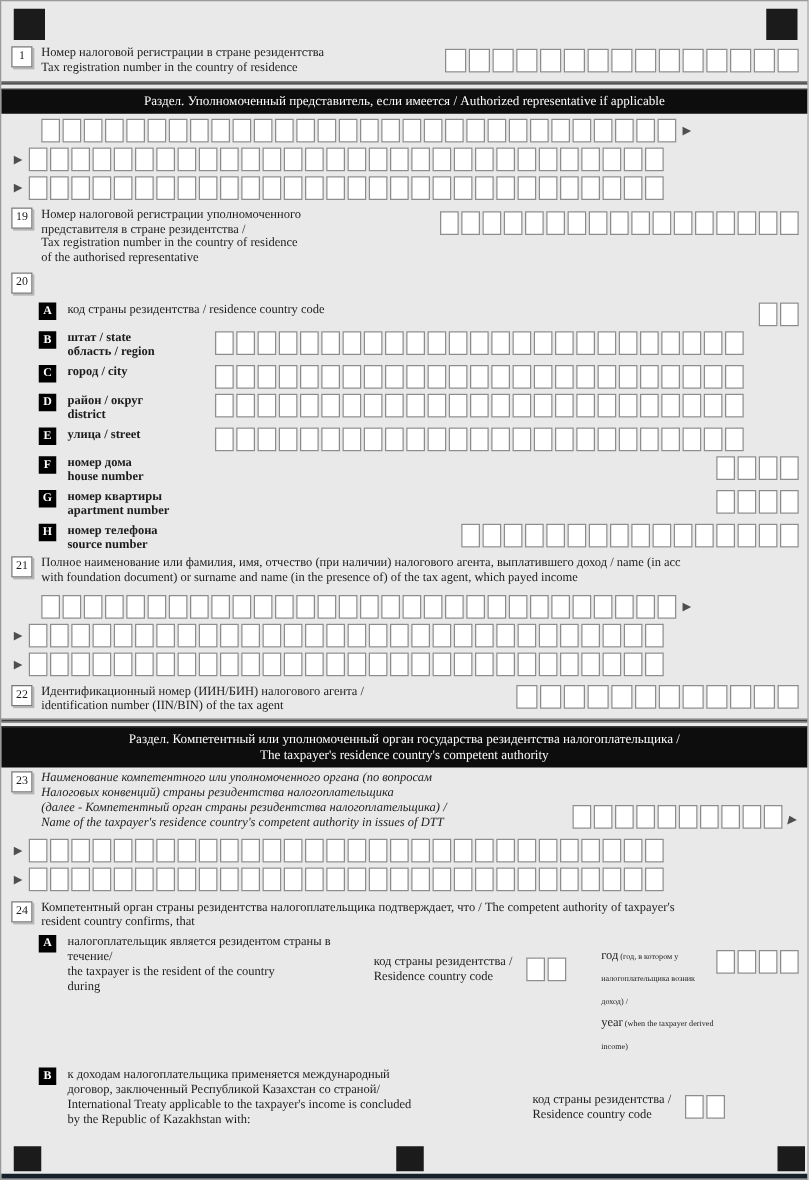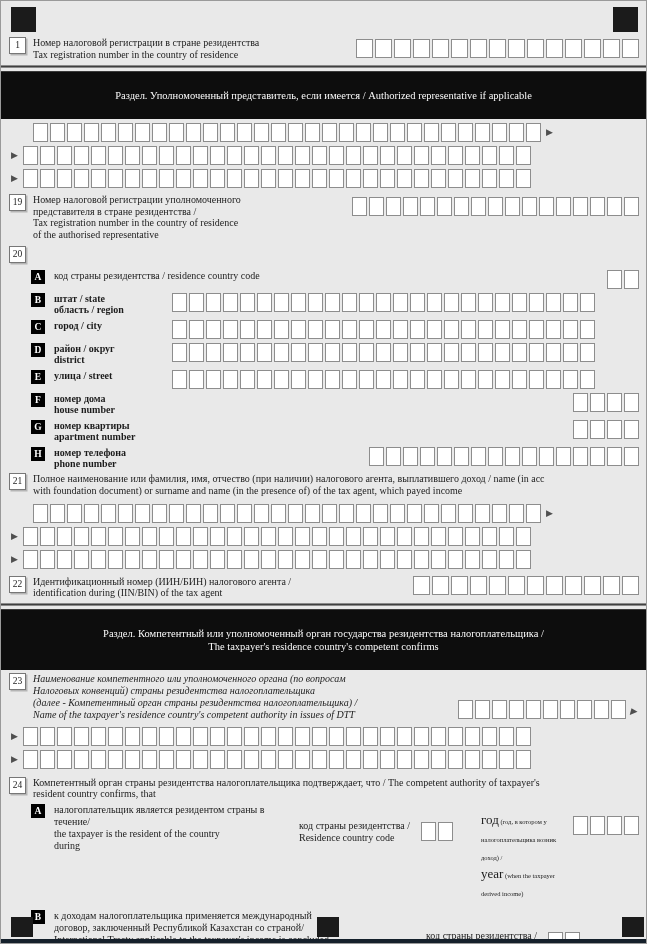--- a/index.html
+++ b/index.html
@@ -35,35 +35,35 @@
   .cellrow { display:flex; gap:2px; flex:none; }
   .cell { flex:none; width:15px; height:19px; background:#fff; border:1px solid #8d8d8d; box-shadow:inset 0 0 0 1.5px #fff; }
   .cell-wide .cell { width:17px; }
   .arr { flex:none; color:#4f4f4f; font-size:9px; line-height:19px; padding:0 2px; }
   .boxline { display:flex; align-items:center; gap:3px; margin:4px 7px 2px 8px; }
   .boxline.indent { margin-left:32px; }
 
   
   .bar {
     background:#0d0d0d; color:#fbfbfb; text-align:center; font-size:10.5px;
-    line-height:1.25; padding:17px 4px; margin:3px 0 3px 0; border-top:1px solid #3a3a3a;
+    line-height:1.25; padding:3px 4px; margin:3px 0 3px 0; border-top:1px solid #3a3a3a;
   }
   .sep { height:3px; background:#404040; border-top:1px solid #8a8a8a; border-bottom:1px solid #8a8a8a; margin:4px 0 2px 0; }
 
   
   .right-cells { margin-left:auto; }
   .addr-row { display:flex; align-items:flex-start; margin:4px 7px 2px 30px; }
   .addr-label { width:118px; flex:none; font-size:10px; line-height:1.15;font-weight:bold; }
   .split { display:flex; align-items:flex-start;font-style:italic; }
   .grow { flex:1; }
 
   .a24 { display:flex; align-items:flex-start; margin:4px 7px 2px 30px; }
   .code-label { font-size:10px; line-height:1.2; flex:none; }
   .tiny { font-size:6.5px; line-height:1.25; }
-  .smallcap { font-size:13px; }
+  .smallcap { font-size:10px; }
   .yearblock { width:92px; flex:none; }
 </style>
 </head>
 <body>
 
 <div class="page">
 
   <div class="marks-top">
     <div class="mark"></div>
     <div class="mark"></div>
@@ -392,21 +392,21 @@
         <span class="cell"></span>
         <span class="cell"></span>
         <span class="cell"></span>
         <span class="cell"></span>
       </div>
   </div>
 
   <div class="addr-row">
     <div class="letterbadge">H</div>
     <div class="addr-label lines">номер телефона
-phone number</div>
+source number</div>
     <div class="cellrow right-cells">
         <span class="cell"></span>
         <span class="cell"></span>
         <span class="cell"></span>
         <span class="cell"></span>
         <span class="cell"></span>
         <span class="cell"></span>
         <span class="cell"></span>
         <span class="cell"></span>
         <span class="cell"></span>
@@ -528,41 +528,41 @@
         <span class="cell"></span>
         <span class="cell"></span>
         <span class="cell"></span>
         <span class="cell"></span>
       </div>
   </div>
 
   <div class="item" style="margin-top:7px">
     <div class="numbadge">22</div>
     <div class="ru-en lines" style="width:330px">Идентификационный номер (ИИН/БИН) налогового агента /
-identification during (IIN/BIN) of the tax agent</div>
+identification number (IIN/BIN) of the tax agent</div>
     <div class="cellrow cell-wide right-cells">
         <span class="cell"></span>
         <span class="cell"></span>
         <span class="cell"></span>
         <span class="cell"></span>
         <span class="cell"></span>
         <span class="cell"></span>
         <span class="cell"></span>
         <span class="cell"></span>
         <span class="cell"></span>
         <span class="cell"></span>
         <span class="cell"></span>
         <span class="cell"></span>
       </div>
   </div>
 
   <div class="sep"></div>
 
   <div class="bar lines">Раздел. Компетентный или уполномоченный орган государства резидентства налогоплательщика /
-The taxpayer's residence country's competent confirms</div>
+The taxpayer's residence country's competent authority</div>
 
   <div class="item">
     <div class="numbadge">23</div>
     <div class="split grow" style="align-items:flex-end">
       <div class="ru-en lines grow">Наименование компетентного или уполномоченного органа (по вопросам
 Налоговых конвенций) страны резидентства налогоплательщика
 (далее - Компетентный орган страны резидентства налогоплательщика) /
 Name of the taxpayer's residence country's competent authority in issues of DTT</div>
       <div class="cellrow" style="margin:0 2px 2px 4px">
           <span class="cell"></span>

